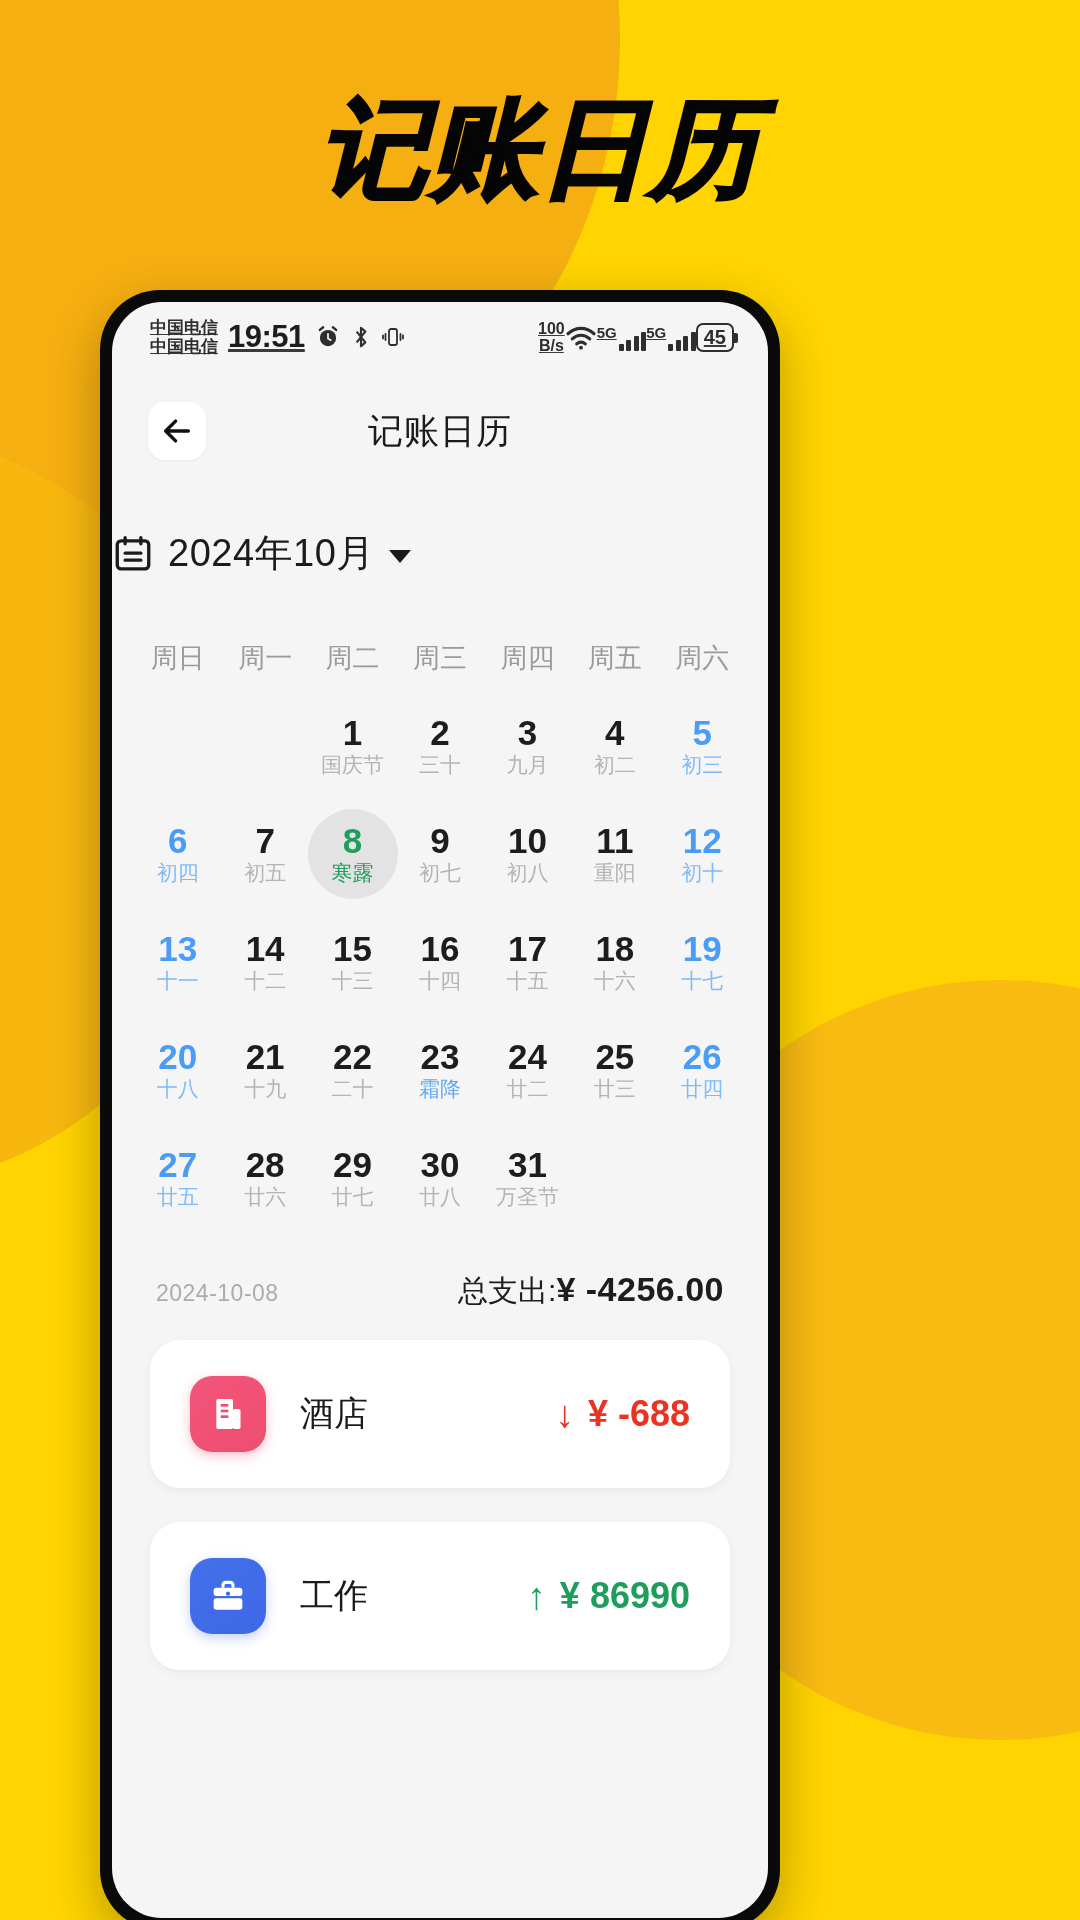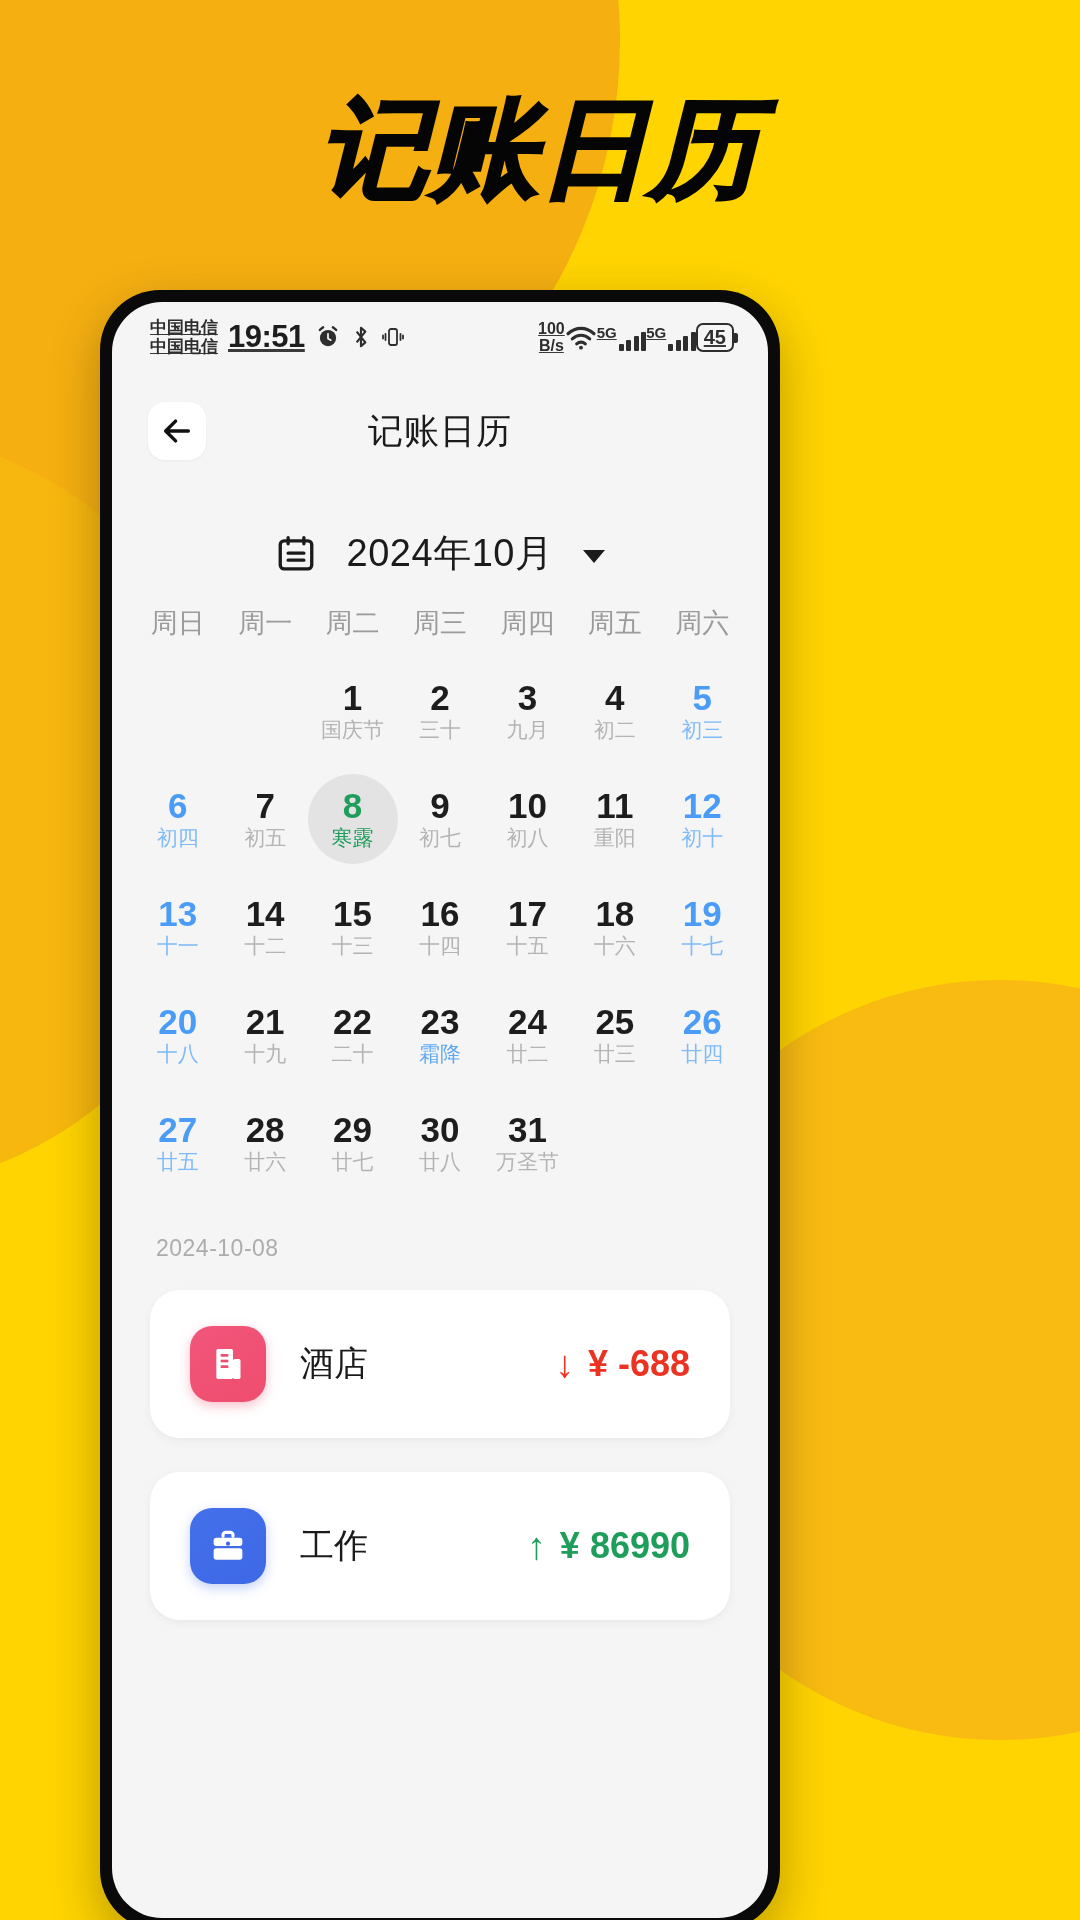--- a/index.html
+++ b/index.html
@@ -108,36 +108,36 @@
     box-shadow:0 1px 3px rgba(0,0,0,.05);
   }
   .appbar-title {
     position:absolute; left:0; right:0; text-align:center;
     font-size:35px; color:#1b1b1b; letter-spacing:1px;
     pointer-events:none;
   }
 
   
   .month-row {
-    display:flex; align-items:center; justify-content:center; gap:30px;
+    display:flex; align-items:center; justify-content:flex-start; gap:14px;
     padding:38px 0 26px;
   }
   .month-text { font-size:38px; color:#1b1b1b; letter-spacing:.5px; }
   .caret {
     width:0;height:0;border-left:11px solid transparent;
     border-right:11px solid transparent;border-top:13px solid #1b1b1b;
     margin-top:5px;
   }
 
   
   .cal { padding:0 22px; }
   .weekdays, .week {
     display:grid; grid-template-columns:repeat(7,1fr);
   }
-  .weekdays { margin-bottom:18px; }
+  .weekdays { margin-bottom:18px;margin-top:35px; }
   .wd { text-align:center; font-size:27px; color:#9b9b9b; }
   .week { margin-bottom:4px; }
   .day {
     height:104px; display:flex; flex-direction:column;
     align-items:center; justify-content:center; gap:3px;
     position:relative;
   }
   .day .circle {
     position:absolute; width:90px; height:90px; border-radius:50%;
     background:#E3E3E3; z-index:0;
@@ -429,20 +429,23 @@
             <div class="day empty">
               <div class="dnum"></div>
               <div class="dsub"></div>
             </div>
           </div>
         </div>
   </div>
 
   <div class="summary">
     <div class="sum-date">2024-10-08</div>
+    <div class="sum-total">
+      <span>总支出:</span><b>¥ -4256.00</b>
+    </div>
   </div>
 
   <div class="tx-list" id="tx-list">
         <div class="tx-card">
           <div class="tx-icon pink">
             <svg width="40" height="40" viewBox="0 0 24 24">
               <rect x="5" y="3" width="10" height="18" fill="#fff" rx="1"></rect>
               <rect x="15" y="9" width="4.5" height="12" fill="#fff" rx="1"></rect>
               <rect x="7.6" y="6" width="4.6" height="1.6" fill="#EE4D6E"></rect>
               <rect x="7.6" y="9.4" width="4.6" height="1.6" fill="#EE4D6E"></rect>

